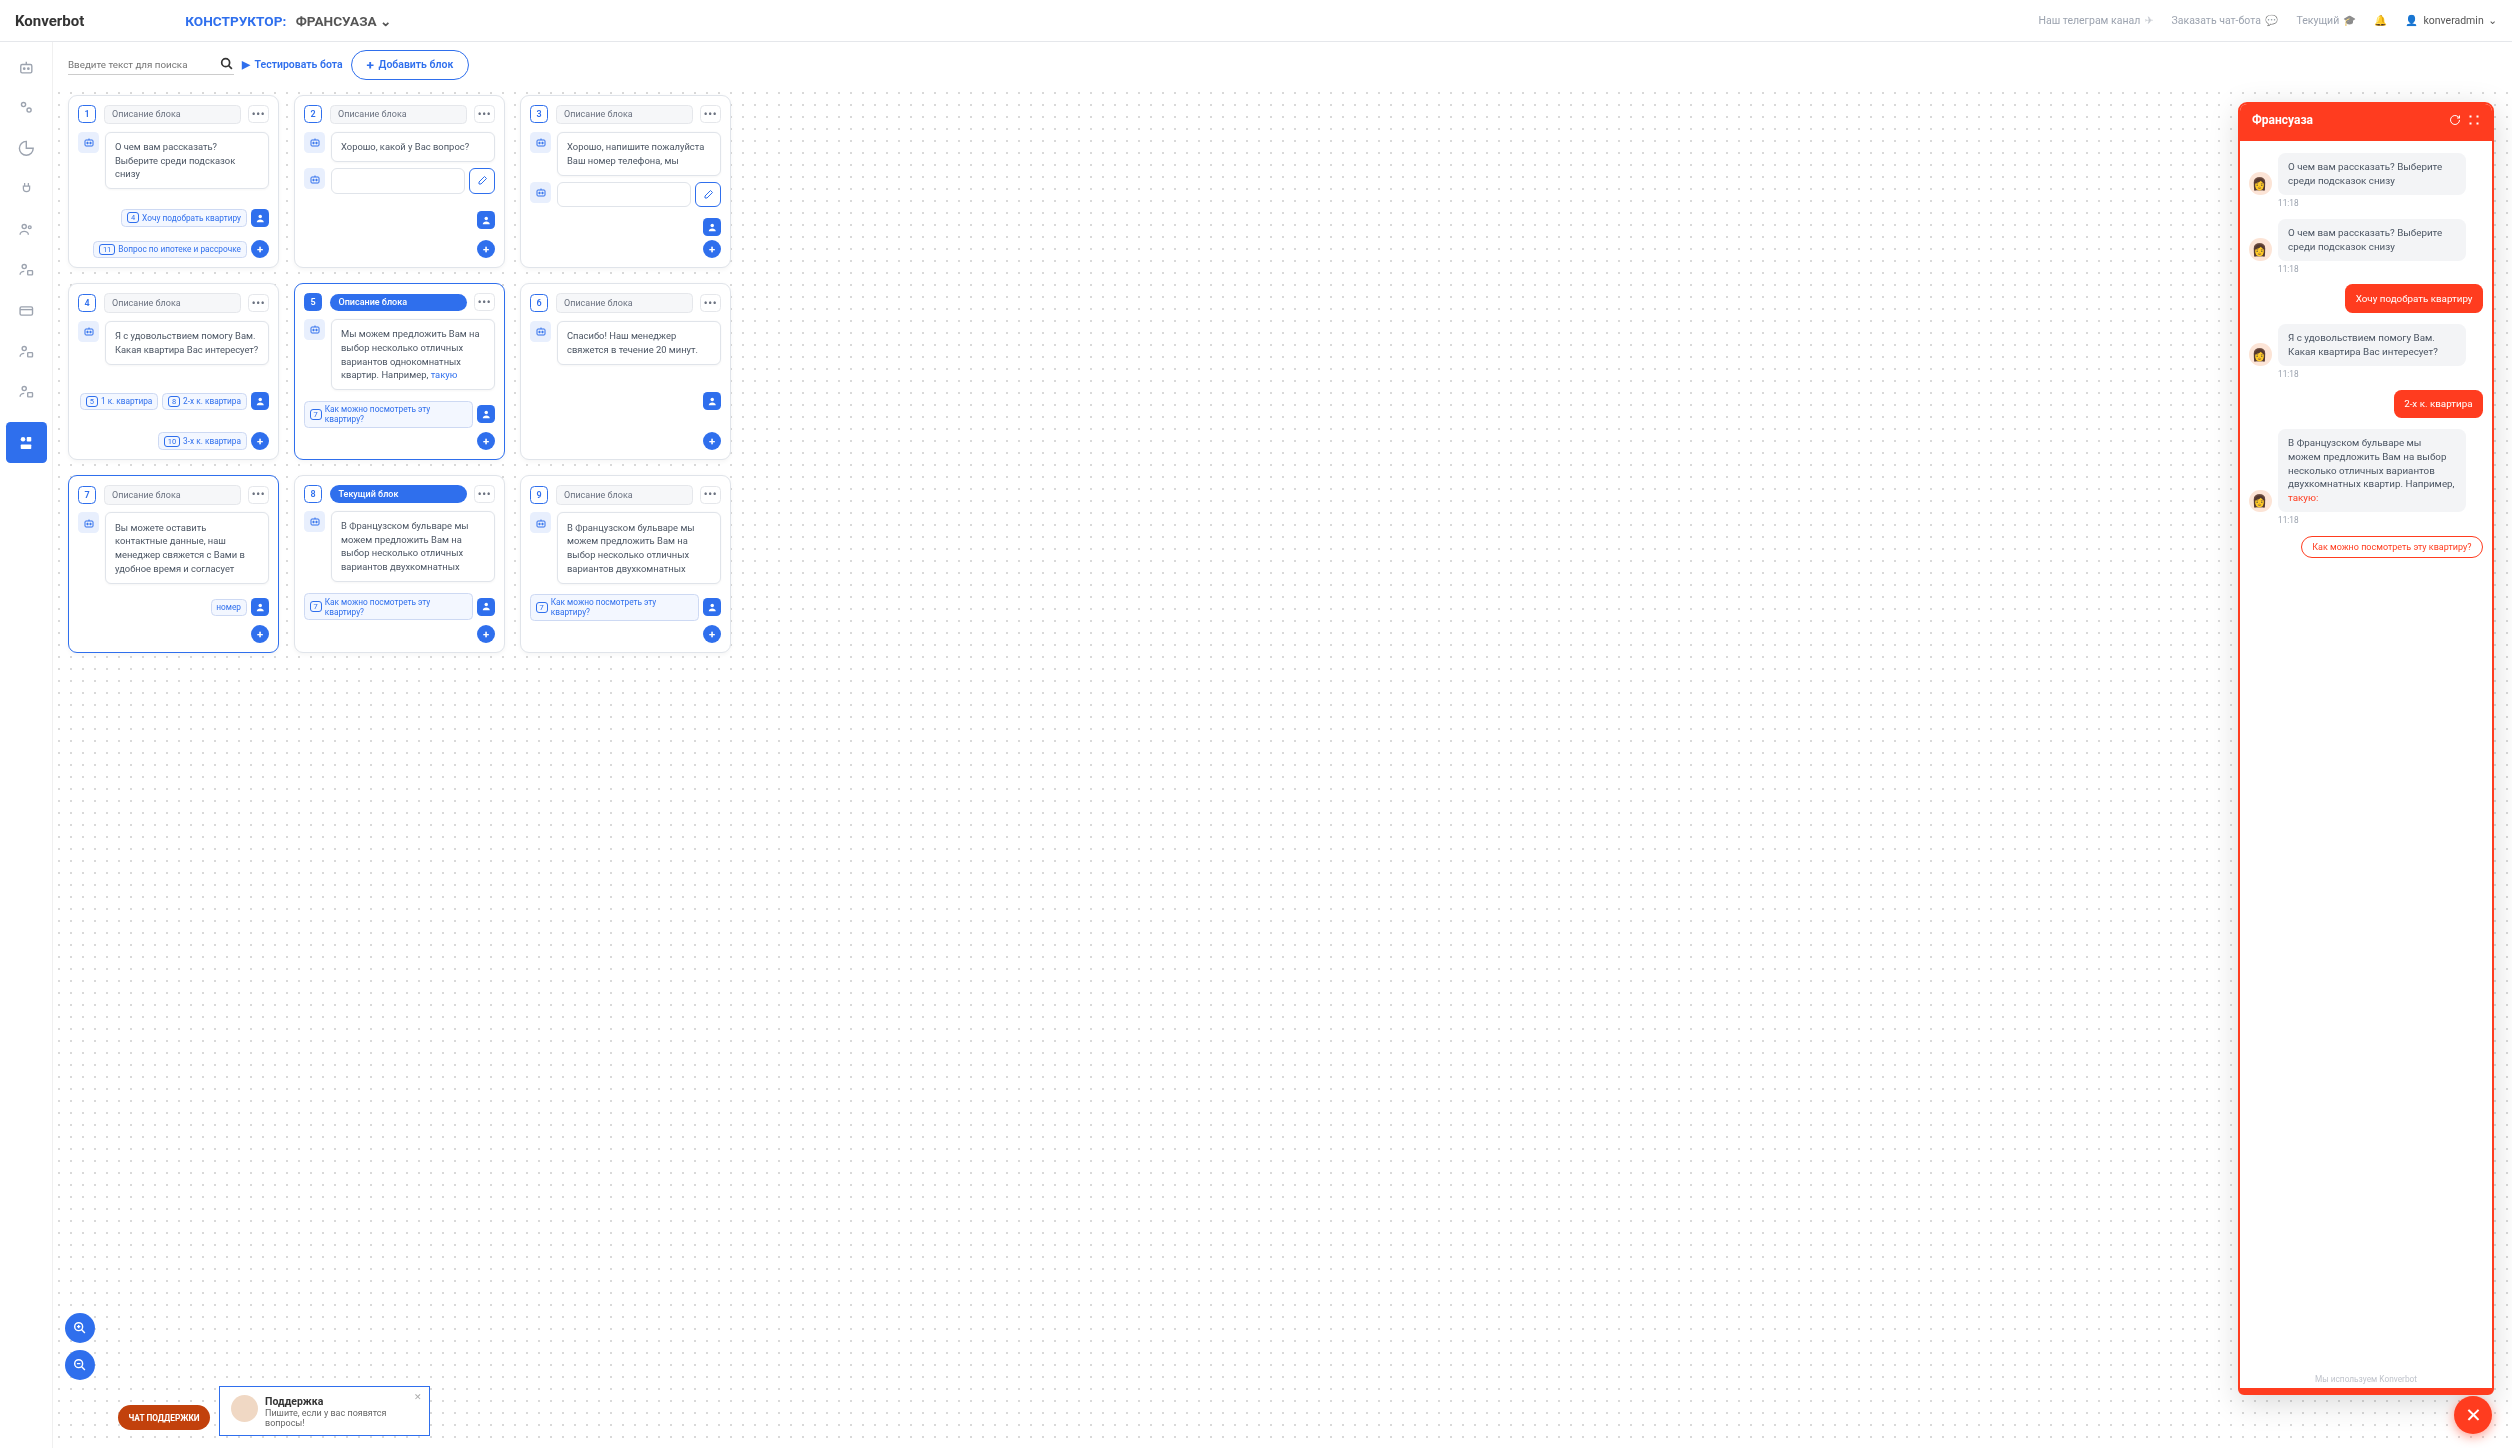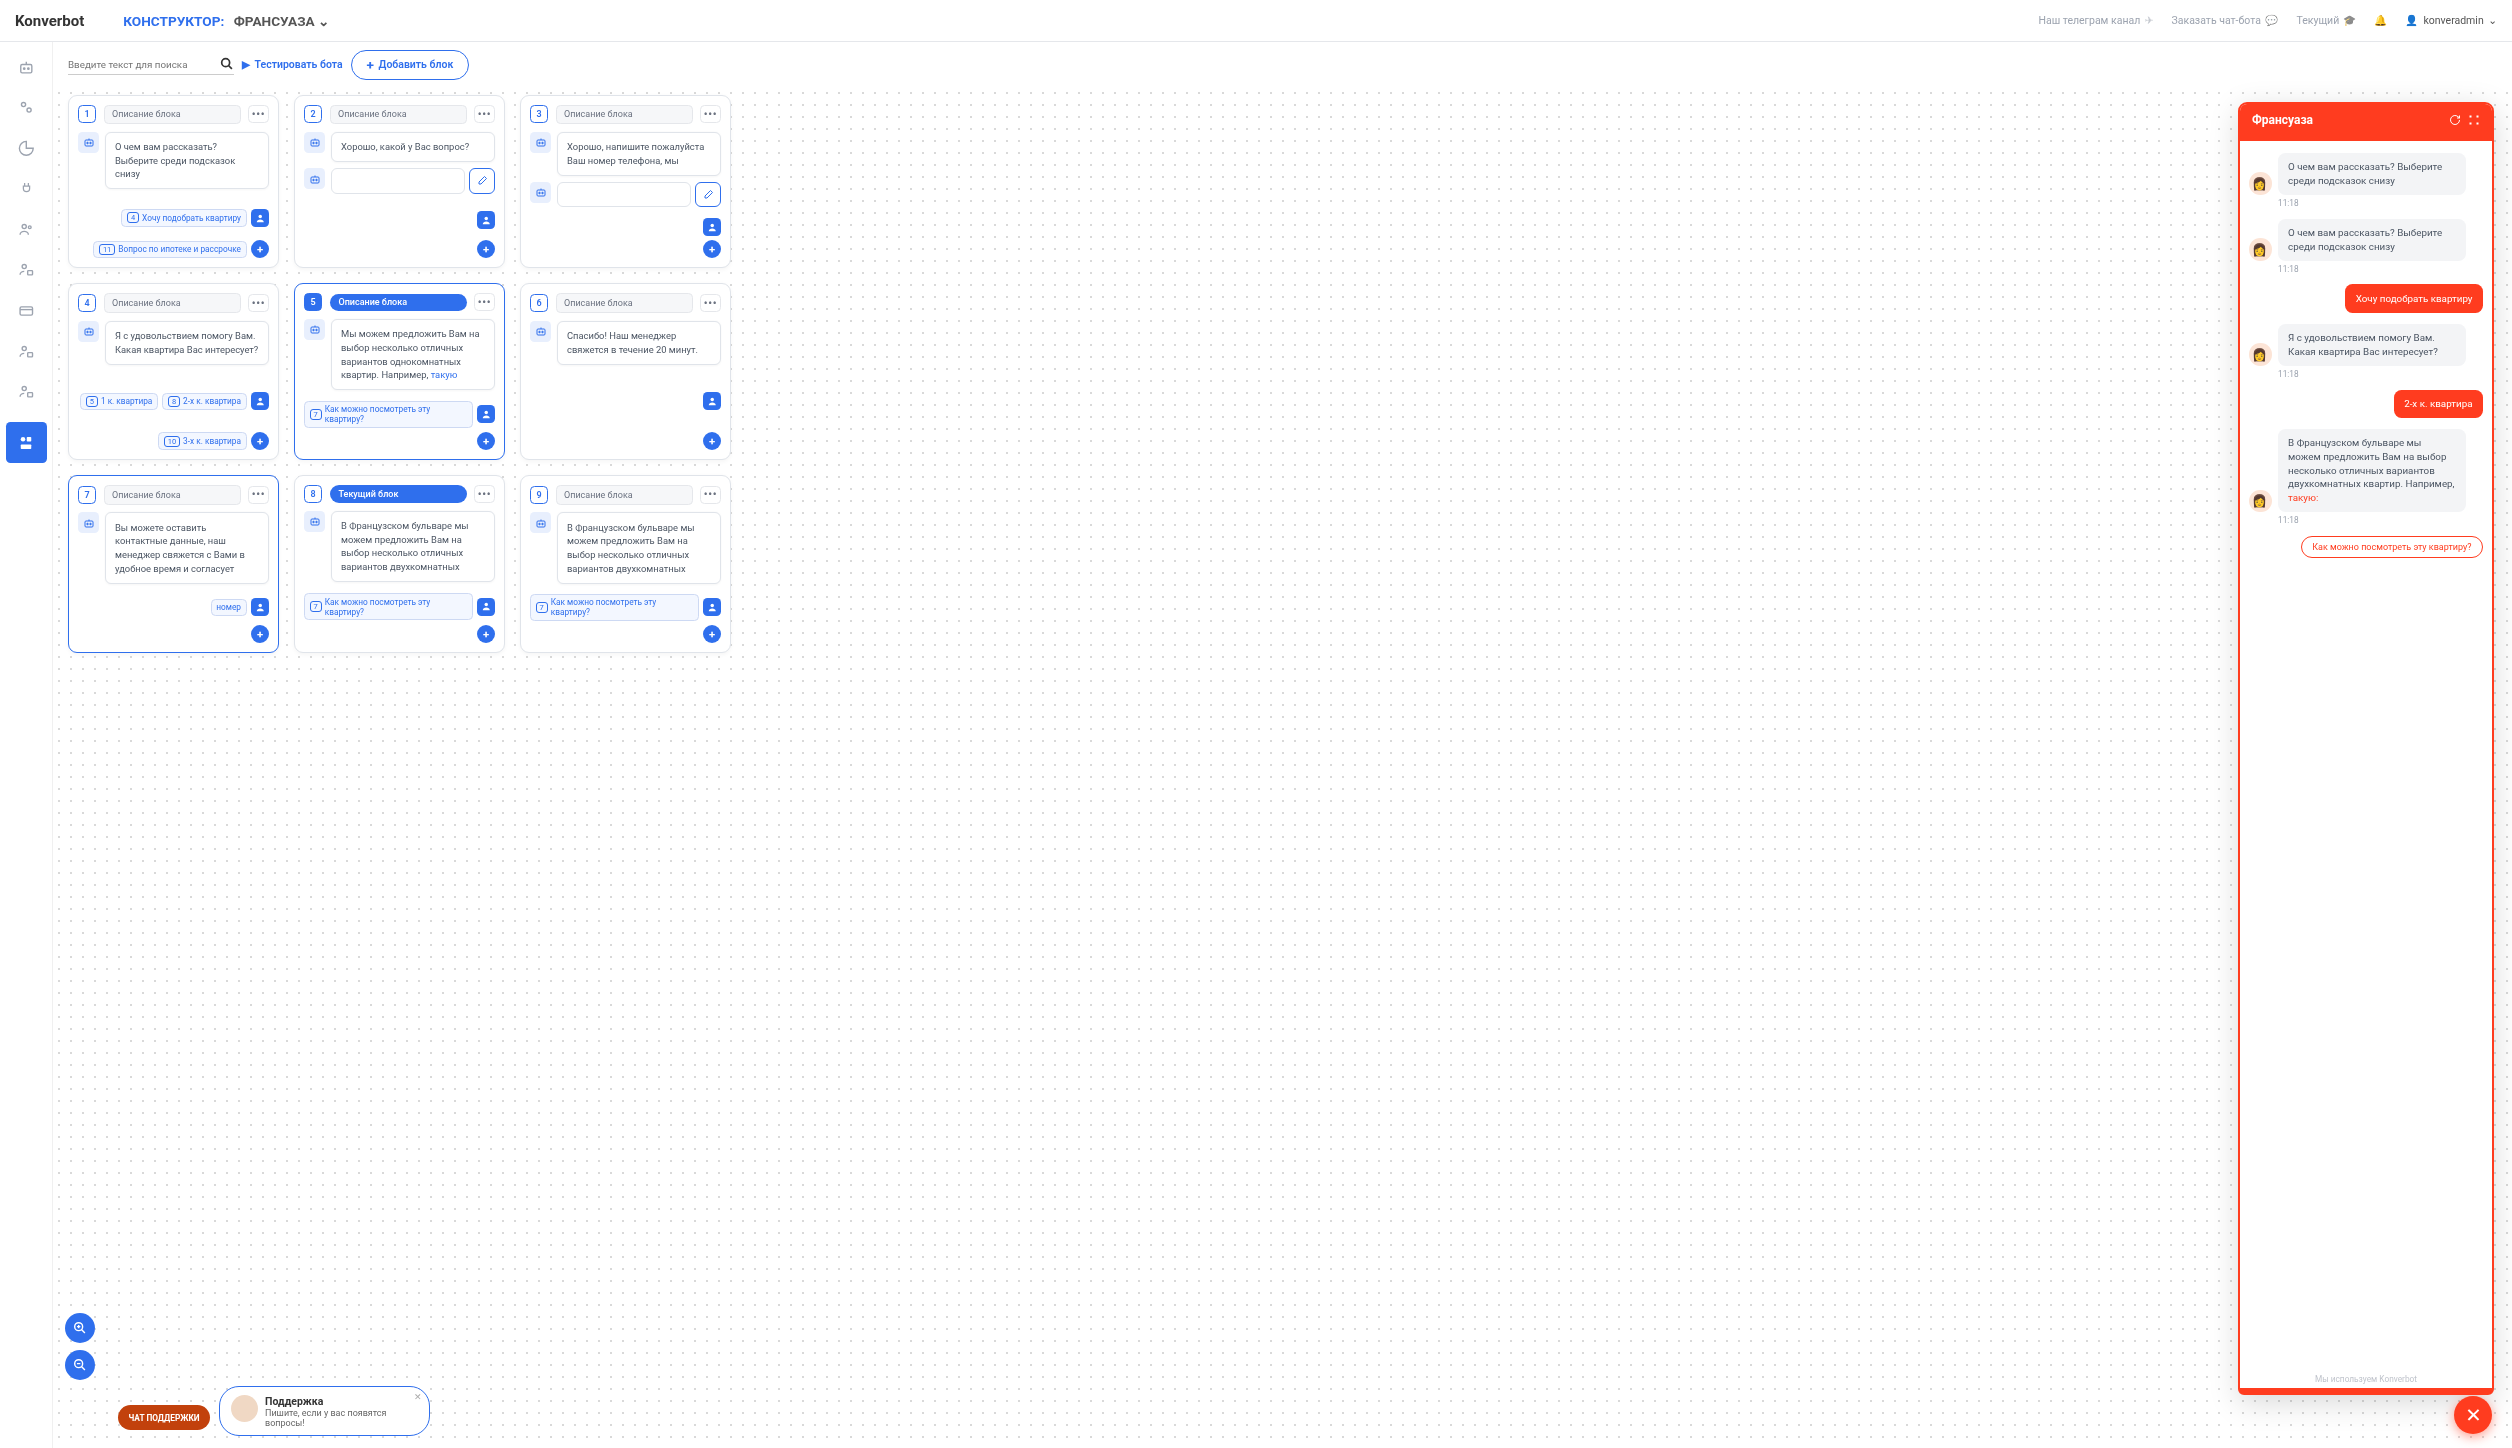--- a/index.html
+++ b/index.html
@@ -1,18 +1,18 @@
 <!DOCTYPE html>
 <html style="font-size:12px"><head>
 <meta charset="utf-8">
 <style>
 * { margin:0; padding:0; box-sizing:border-box; font-family:-apple-system,BlinkMacSystemFont,'Segoe UI',Roboto,sans-serif; }
 body { background:#fff; overflow:hidden; }
 .header { height:42px; border-bottom:0.8px solid #e5e7eb; display:flex; align-items:center; padding:0 15px; }
-.logo { font-weight:700; font-size:15px; color:#333; margin-right:39px; }
+.logo { font-weight:700; font-size:15px; color:#333; margin-right:101px; }
 .breadcrumb { font-weight:700; font-size:13.6px; color:#2f6fed; }
 .breadcrumb .bot-name { color:#555; margin-left:6px; }
 .header-nav { margin-left:auto; display:flex; gap:18px; align-items:center; }
 .nav-link { color:#9ca3af; font-size:10.5px; display:flex; align-items:center; gap:4.5px; cursor:pointer; }
 .nav-icon { opacity:.6; }
 .user-menu { color:#555; font-size:10.5px; display:flex; align-items:center; gap:4.5px; cursor:pointer; }
 .layout { display:flex; height:calc(100vh - 42px); position:relative; }
 .sidebar { width:53px; background:#fff; border-right:0.8px solid #f0f0f0; display:flex; flex-direction:column; align-items:center; padding-top:15px; gap:21px; }
 .side-icon { color:#9ca3af; cursor:pointer; width:19.6px; height:19.6px; display:flex; align-items:center; justify-content:center; }
 .side-icon.active { background:#2f6fed; color:#fff; width:41px; height:41px; border-radius:4.5px; }
@@ -42,21 +42,21 @@
 .input-field .fld { flex:1; border:0.8px solid #e0e4ea; border-radius:6px; background:#fff; height:25.6px; }
 .input-field .edit-btn { width:25.6px; height:25.6px; border:1.5px solid #2f6fed; border-radius:6px; background:#fff; color:#2f6fed; display:flex; align-items:center; justify-content:center; cursor:pointer; }
 .reply-row { display:flex; gap:4.5px; align-items:center; justify-content:flex-end; margin-top:auto; padding-top:4.5px; }
 .reply-chip { display:flex; align-items:center; gap:3px; border:0.8px solid #cdd9f3; background:#f3f7ff; border-radius:4.5px; padding:2.3px 4.5px; font-size:8.3px; color:#2f6fed; cursor:pointer; }
 .reply-chip .n { border:0.8px solid #2f6fed; border-radius:3px; padding:0 3px; font-size:7.5px; }
 .person-badge { width:18px; height:18px; border-radius:4.5px; background:#2f6fed; color:#fff; display:flex; align-items:center; justify-content:center; font-size:9px; }
 .plus-badge { width:18px; height:18px; border-radius:50%; background:#2f6fed; color:#fff; display:flex; align-items:center; justify-content:center; font-size:11.3px; font-weight:700; cursor:pointer; }
 .zoom-controls { position:absolute; left:12px; bottom:68px; display:flex; flex-direction:column; gap:7.5px; z-index:5; }
 .zoom-btn { width:30px; height:30px; border-radius:50%; background:#2f6fed; color:#fff; border:0; font-size:13.6px; cursor:pointer; display:flex; align-items:center; justify-content:center; }
 .support-pill { position:absolute; left:65px; bottom:18px; background:#c2410c; color:#fff; font-size:8.3px; font-weight:700; padding:7.5px 10.5px; border-radius:18px; z-index:5; }
-.support-bubble { position:absolute; left:166px; bottom:12px; background:#fff; border:0.8px solid #2f6fed; border-radius:20px; padding:7.5px 10.5px; display:flex; gap:7.5px; align-items:flex-start; width:211px; z-index:5; }
+.support-bubble { position:absolute; left:166px; bottom:12px; background:#fff; border:0.8px solid #2f6fed; border-radius:0; padding:7.5px 10.5px; display:flex; gap:7.5px; align-items:flex-start; width:211px; z-index:5; }
 .support-bubble .ava { width:27px; height:27px; border-radius:50%; background:#f0d8c4; flex-shrink:0; }
 .support-bubble .txt .title { font-weight:700; font-size:10.5px; color:#333; }
 .support-bubble .txt .sub { font-size:9px; color:#666; }
 .support-bubble .close { position:absolute; top:4.5px; right:7.5px; color:#aaa; font-size:9px; cursor:pointer; }
 .preview { position:absolute; top:60px; right:18px; width:256px; bottom:53px; background:#fff; border-radius:9px 9px 6px 6px; box-shadow:0 7.5px 30px rgba(0,0,0,.15); overflow:hidden; display:flex; flex-direction:column; border:2.3px solid #ff3c1f; border-bottom-width:7.5px;}
 .pv-header { background:#ff3c1f; color:#fff; padding:9px 12px 13.6px; display:flex; align-items:center; }
 .pv-title { font-weight:700; font-size:12px; }
 .pv-icons { margin-left:auto; display:flex; gap:7.5px; }
 .pv-body { flex:1; overflow-y:auto; padding:12px 9px; background:#fff; }
 .pv-msg-wrap { display:flex; gap:6px; margin-bottom:3px; align-items:flex-end; }

